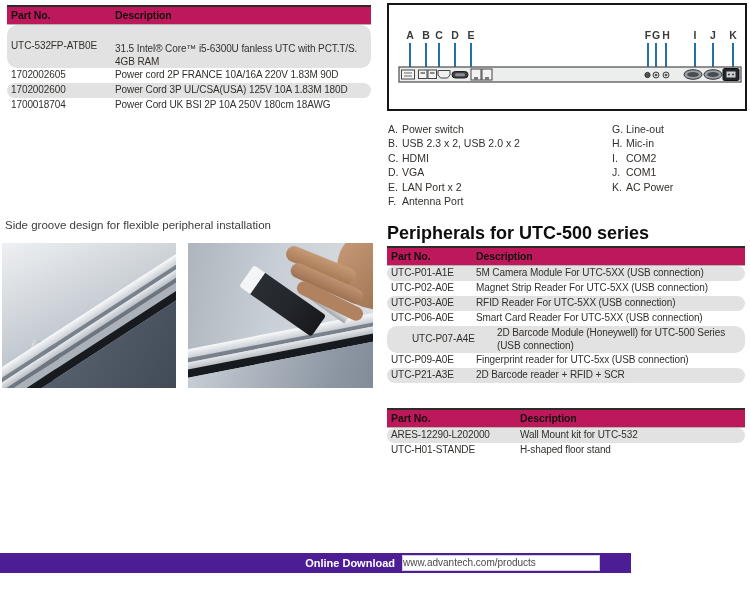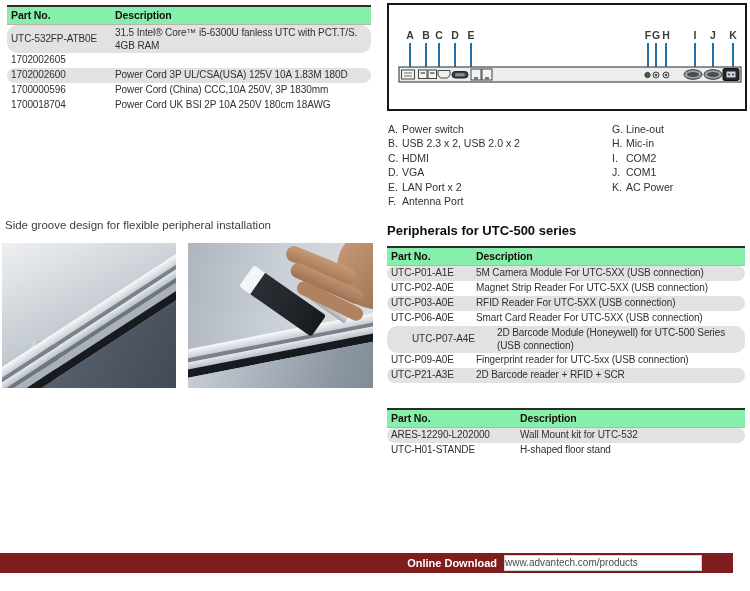--- a/index.html
+++ b/index.html
@@ -1,38 +1,38 @@
 <!DOCTYPE html>
 <html><head>
 <meta charset="utf-8">
 <style>
   html,body{margin:0;padding:0;background:#fff;}
   #page{position:relative;width:750px;height:591px;background:#ffffff;overflow:hidden;
         font-family:"Liberation Sans","DejaVu Sans",sans-serif;color:#33302c;}
 
   
   .ptable{position:absolute;font-size:10px;letter-spacing:-0.1px;line-height:12.5px;}
-  .thead{display:flex;align-items:center;height:17px;background:#86efac;
+  .thead{display:flex;align-items:center;height:17px;background:#be185d;
          border-top:2px solid #2e2a26;border-bottom:1px solid #b8b4ad;
          font-weight:bold;font-size:10.5px;color:#14100c;}
   .trow{display:flex;align-items:center;min-height:15px;border-radius:10px;}
   .trow.shade{background:#e2e2e2;}
   .trow.two{min-height:28px;}
-  .trow.two .c-desc{align-self:flex-start;padding-top:2px;}
+  .trow.two .c-desc{align-self:flex-start;padding-top:18px;}
   .trow.two .c-part{align-self:center;}
   .c-part{box-sizing:border-box;padding-left:4px;flex:0 0 auto;}
   .c-desc{flex:1;padding-right:3px;}
   .t-parts{left:7px;top:5px;width:364px;}
   .t-parts .c-part{width:108px;}
   .t-periph{left:387px;top:246px;width:358px;}
   .t-periph .c-part{width:89px;}
   .t-install{left:387px;top:408px;width:358px;}
   .t-install .c-part{width:133px;}
 
-  .sec-title{position:absolute;left:387px;margin:0;font-size:13px;font-weight:bold;color:#0d0d0d;}
+  .sec-title{position:absolute;left:387px;margin:0;font-size:18px;font-weight:bold;color:#0d0d0d;}
 
   
   .diagram-box{position:absolute;left:387px;top:3px;width:356px;height:104px;
                border:2px solid #161616;background:#fff;}
   .legend{position:absolute;top:122px;font-size:10.5px;line-height:14.4px;color:#33302c;}
   .legend-left{left:388px;}
   .legend-right{left:612px;}
   .legend-item{display:flex;}
   .lk{width:14px;flex:0 0 auto;}
 
@@ -60,21 +60,21 @@
   .pr-rail{position:absolute;left:120px;top:62px;width:42px;height:7px;transform:rotate(35deg);
            background:linear-gradient(#dfe2e5,#9fa5ab);}
   .finger{position:absolute;border-radius:9px;}
   .f1{left:96px;top:14px;width:74px;height:16px;transform:rotate(22deg);background:linear-gradient(#c79a76,#a87b57);}
   .f2{left:100px;top:33px;width:78px;height:15px;transform:rotate(24deg);background:linear-gradient(#bf9270,#9d7253);}
   .f3{left:106px;top:51px;width:72px;height:14px;transform:rotate(26deg);background:#b08260;}
   .arm{position:absolute;left:148px;top:-8px;width:64px;height:72px;transform:rotate(14deg);
        border-radius:40% 0 0 55%;background:linear-gradient(120deg,#c89c79,#9a6f4f);}
 
   
-  .footer-bar{position:absolute;left:0;top:553px;width:733px;height:20px;background:#7f1d1d;
+  .footer-bar{position:absolute;left:0;top:553px;width:631px;height:20px;background:#4c1d95;
               display:flex;align-items:center;justify-content:flex-end;}
   .dl-label{color:#ffffff;font-weight:bold;font-size:11px;margin-right:7px;}
   .url-box{width:196px;height:14px;background:#ffffff;border:1px solid #cfd4da;
            font-size:10px;line-height:14px;color:#4a4a4a;margin-right:31px;}
 </style>
 </head>
 <body>
 
 <div id="page">
 
@@ -82,28 +82,25 @@
     <div class="thead">
       <span class="c-part">Part No.</span>
       <span class="c-desc">Description</span>
     </div>
     <div class="trow shade two">
       <span class="c-part">UTC-532FP-ATB0E</span>
       <span class="c-desc">31.5 Intel® Core™ i5-6300U fanless UTC with PCT.T/S. 4GB RAM</span>
     </div>
     <div class="trow">
       <span class="c-part">1702002605</span>
+      <span class="c-desc">Power cord 2P FRANCE 10A/16A 220V 1.83M 90D</span>
     </div>
     <div class="trow shade">
       <span class="c-part">1702002600</span>
       <span class="c-desc">Power Cord 3P UL/CSA(USA) 125V 10A 1.83M 180D</span>
-    </div>
-    <div class="trow">
-      <span class="c-part">1700000596</span>
-      <span class="c-desc">Power Cord (China) CCC,10A 250V, 3P 1830mm</span>
     </div>
     <div class="trow">
       <span class="c-part">1700018704</span>
       <span class="c-desc">Power Cord UK BSI 2P 10A 250V 180cm 18AWG</span>
     </div>
   </div>
 
   <div class="diagram-box">
     <svg width="356" height="104" viewBox="0 0 356 104">
 

